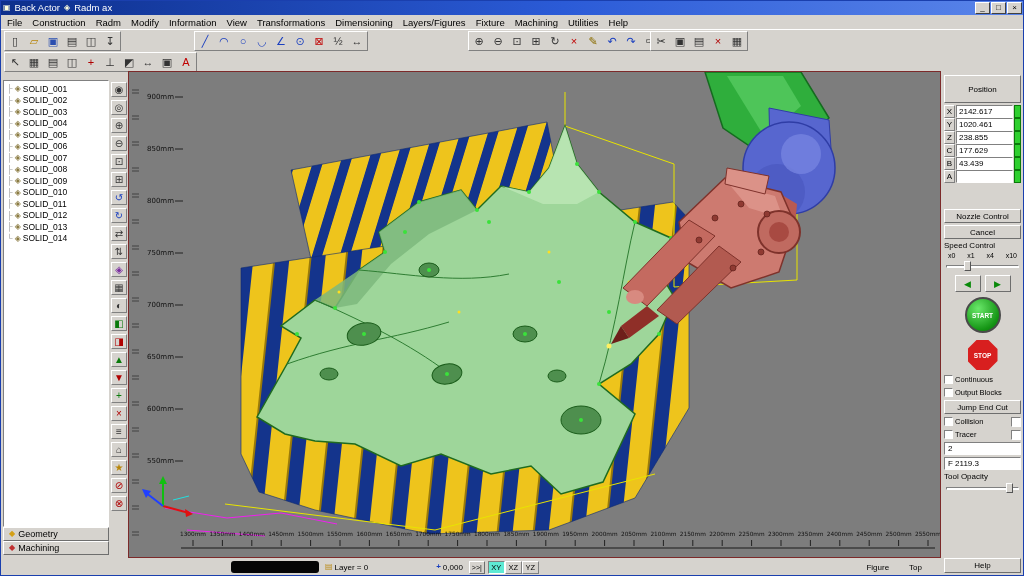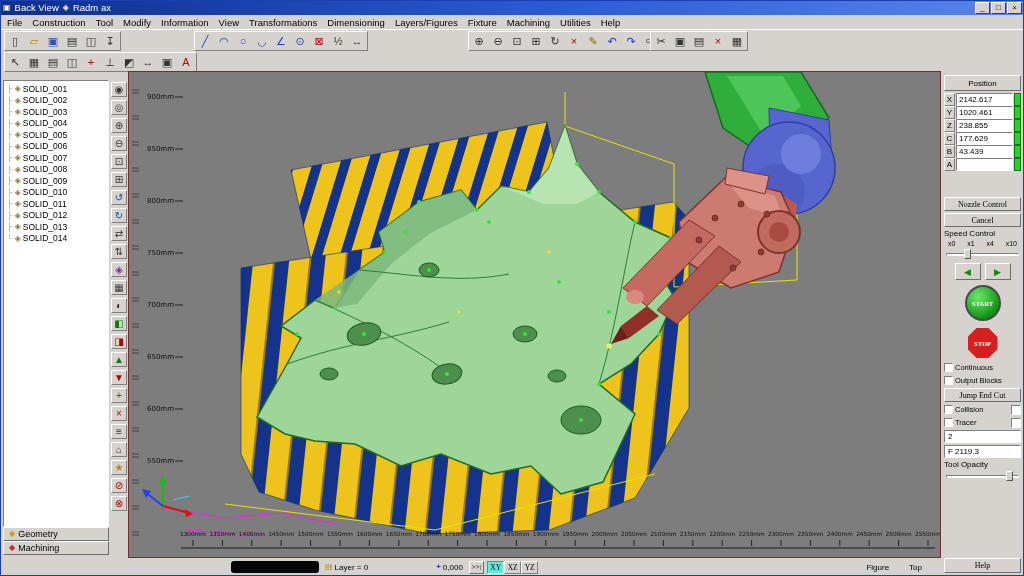--- a/index.html
+++ b/index.html
@@ -1,18 +1,18 @@
 <!DOCTYPE html>
 <html><head>
 <meta charset="utf-8">
 <style>
 *{margin:0;padding:0;box-sizing:border-box}
 html,body{width:1024px;height:576px;overflow:hidden}
 body{font-family:"Liberation Sans","DejaVu Sans",sans-serif;background:#d6d3ce;position:relative;font-size:9px;color:#000}
-button{font-family:Liberation Serif, serif;cursor:default}
+button{font-family:Liberation Sans, sans-serif;cursor:default}
 .btn3d{background:#d6d3ce;border:1px solid;border-color:#fff #6e6e6e #6e6e6e #fff}
 #frame{position:absolute;inset:0;border:1px solid #1a3fae;pointer-events:none;z-index:99}
 #titlebar{position:absolute;left:0;top:0;width:1024px;height:15px;background:linear-gradient(90deg,#0d2f8c,#2b5bd7 55%,#5a85ea);color:#fff;display:flex;align-items:center;padding-left:3px;gap:4px}
 .title-ic{font-size:8px;color:#ffd;line-height:1}
 .title-text{font-size:9.5px}
 .win-controls{margin-left:auto;display:flex;gap:1px;padding-right:2px}
 .win-btn{width:15px;height:12px;background:#d6d3ce;border:1px solid;border-color:#fff #404040 #404040 #fff;font-size:8px;line-height:9px;text-align:center;color:#000}
 #menubar{position:absolute;left:0;top:15px;width:1024px;height:14px;display:flex;align-items:center;padding-left:2px}
 .menu-item{padding:14px 5px;font-size:9.5px;white-space:nowrap}
 #toolbar1{position:absolute;left:0;top:29px;width:1024px;height:22px;border-top:1px solid #fff}
@@ -27,21 +27,21 @@
 .tabbtn{position:absolute;left:3px;width:106px;height:14px;display:flex;align-items:center;gap:3px;padding-left:5px;font-size:9px}
 #tab-geometry{top:527px}#tab-machining{top:541px}
 .tab-ic{font-size:8px;line-height:1}
 #leftstrip{position:absolute;left:110px;top:82px;width:18px;height:474px;display:flex;flex-direction:column;gap:3px;align-items:center}
 #leftstrip .tbtn{width:16px;height:15px;font-size:10px;border:1px solid;border-color:#fff #808080 #808080 #fff}
 #viewport{position:absolute;left:128px;top:71px;width:813px;height:487px;background:#7d7d7d;border:1px solid #7c2a2a}
 #viewport svg{display:block;width:100%;height:100%;font-family:"DejaVu Sans",sans-serif}
 .vlab{font-size:7px;fill:#111}
 .hlab{font-size:5.8px;fill:#111;text-anchor:middle}
 #rightpanel{position:absolute;left:941px;top:71px;width:83px;height:505px;padding:4px 3px 3px 3px;display:flex;flex-direction:column;gap:2px;font-size:8px;background:#d6d3ce}
-.rp-header{height:16px;display:flex;align-items:center;justify-content:center;font-size:8px}
+.rp-header{height:28px;display:flex;align-items:center;justify-content:center;font-size:8px}
 .axrow{display:flex;gap:1px;height:13px}
 .axlabel{width:11px;background:#d6d3ce;border:1px solid;border-color:#fff #808080 #808080 #fff;font-size:8px;display:flex;align-items:center;justify-content:center}
 .axval{flex:1;background:#fff;border:1px solid;border-color:#808080 #fff #fff #808080;font-size:8px;display:flex;align-items:center;padding-left:2px;overflow:hidden}
 .axled{width:7px;background:#2fd02f;border:1px solid #0a7a0a}
 .rp-spacer{height:22px}
 .rp-btn{height:14px;font-size:8px;width:100%;display:flex;align-items:center;justify-content:center;white-space:nowrap}
 .rp-label{font-size:8px;}
 .speed-labels{display:flex;justify-content:space-between;padding:0 4px;font-size:7px}
 .slider{position:relative;height:10px}
 .slider .track{position:absolute;left:2px;right:2px;top:4px;height:3px;background:#fff;border:1px solid;border-color:#808080 #fff #fff #808080}
@@ -72,34 +72,34 @@
 .sb-flex{flex:1}
 .sb-sep2{width:14px}
 </style>
 </head>
 <body>
 
 <div id="frame"></div>
 
 <div id="titlebar">
   <span class="title-ic">▣</span>
-  <span class="title-text">Back View</span>
+  <span class="title-text">Back Actor</span>
   <span class="title-ic">◈</span>
   <span class="title-text">Radm ax</span>
   <span class="win-controls">
     <span class="win-btn">_</span>
     <span class="win-btn">□</span>
     <span class="win-btn">×</span>
   </span>
 </div>
 
 <div id="menubar">
     <div class="menu-item">File</div>
     <div class="menu-item">Construction</div>
-    <div class="menu-item">Tool</div>
+    <div class="menu-item">Radm</div>
     <div class="menu-item">Modify</div>
     <div class="menu-item">Information</div>
     <div class="menu-item">View</div>
     <div class="menu-item">Transformations</div>
     <div class="menu-item">Dimensioning</div>
     <div class="menu-item">Layers/Figures</div>
     <div class="menu-item">Fixture</div>
     <div class="menu-item">Machining</div>
     <div class="menu-item">Utilities</div>
     <div class="menu-item">Help</div>

